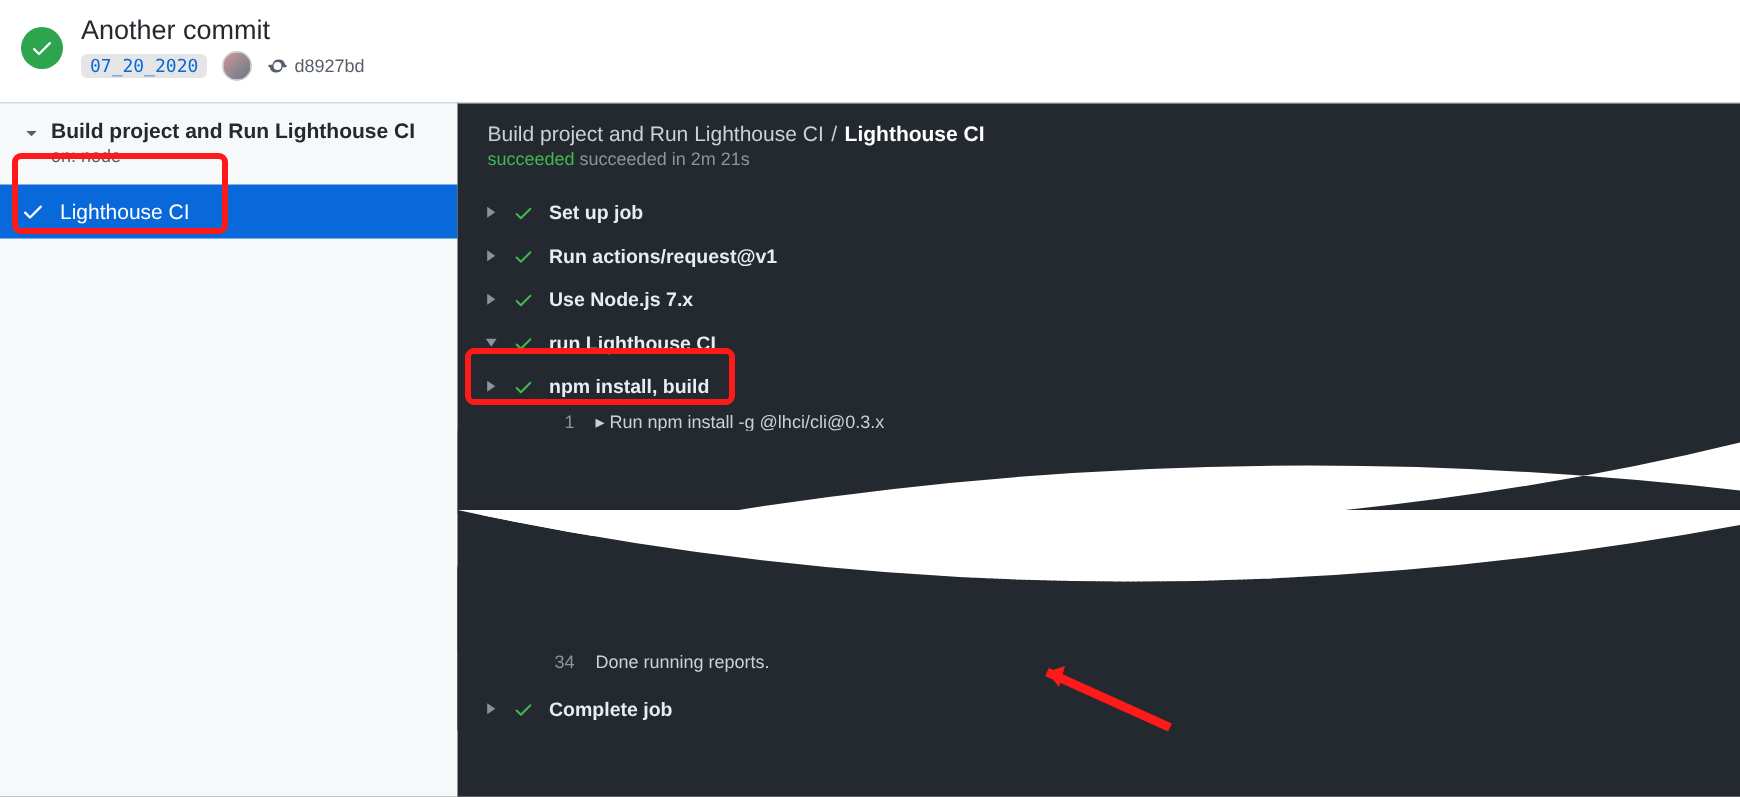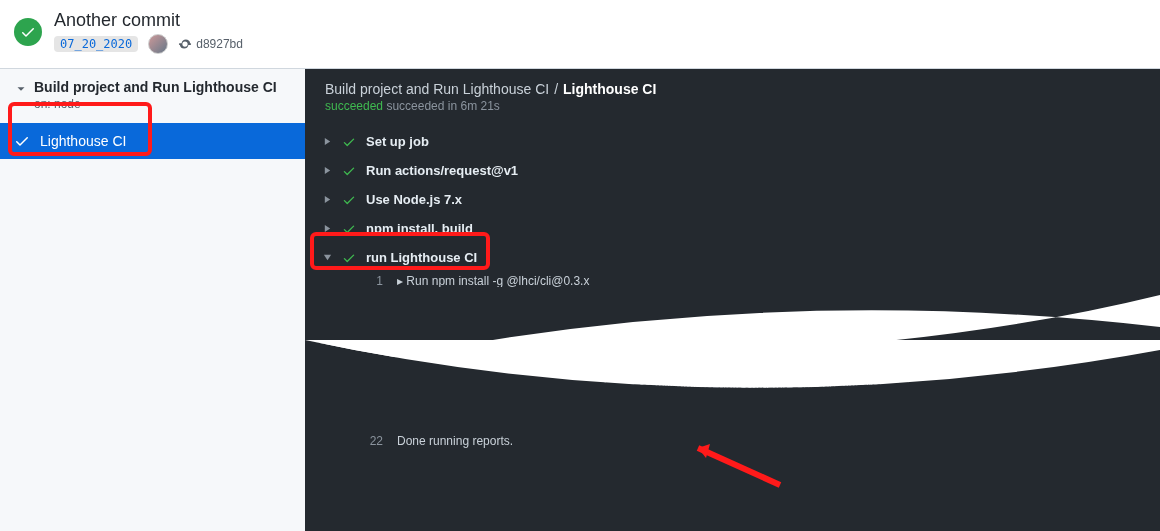--- a/index.html
+++ b/index.html
@@ -102,21 +102,21 @@
   <div class="main">
     <div class="crumb">
       <span>Build project and Run Lighthouse CI</span>
       <span>/</span>
       <span class="strong">Lighthouse CI</span>
     </div>
     <div class="succ">
       <span class="green">succeeded</span>
       <span>succeeded</span>
       <span>in</span>
-      <span>6m 21s</span>
+      <span>2m 21s</span>
     </div>
 
     <div class="steps" id="steps-container">
         <div class="step-row">
           <svg class="tri" viewBox="0 0 10 10">
             <path fill="currentColor" d="M2 1l6 4-6 4z"></path>
           </svg>
           <svg class="chk-sm" viewBox="0 0 16 16">
             <path fill="currentColor" d="M13.78 4.22a.75.75 0 010 1.06l-7.25 7.25a.75.75 0 01-1.06 0L2.22 9.28a.75.75 0 111.06-1.06L6 10.94l6.72-6.72a.75.75 0 011.06 0z"></path>
           </svg>
@@ -135,35 +135,35 @@
           <svg class="tri" viewBox="0 0 10 10">
             <path fill="currentColor" d="M2 1l6 4-6 4z"></path>
           </svg>
           <svg class="chk-sm" viewBox="0 0 16 16">
             <path fill="currentColor" d="M13.78 4.22a.75.75 0 010 1.06l-7.25 7.25a.75.75 0 01-1.06 0L2.22 9.28a.75.75 0 111.06-1.06L6 10.94l6.72-6.72a.75.75 0 011.06 0z"></path>
           </svg>
           <span class="step-label">Use Node.js 7.x</span>
         </div>
         <div class="step-row">
           <svg class="tri" viewBox="0 0 10 10">
+            <path fill="currentColor" d="M1 2l4 6 4-6z"></path>
+          </svg>
+          <svg class="chk-sm" viewBox="0 0 16 16">
+            <path fill="currentColor" d="M13.78 4.22a.75.75 0 010 1.06l-7.25 7.25a.75.75 0 01-1.06 0L2.22 9.28a.75.75 0 111.06-1.06L6 10.94l6.72-6.72a.75.75 0 011.06 0z"></path>
+          </svg>
+          <span class="step-label">run Lighthouse CI</span>
+        </div>
+        <div class="step-row">
+          <svg class="tri" viewBox="0 0 10 10">
             <path fill="currentColor" d="M2 1l6 4-6 4z"></path>
           </svg>
           <svg class="chk-sm" viewBox="0 0 16 16">
             <path fill="currentColor" d="M13.78 4.22a.75.75 0 010 1.06l-7.25 7.25a.75.75 0 01-1.06 0L2.22 9.28a.75.75 0 111.06-1.06L6 10.94l6.72-6.72a.75.75 0 011.06 0z"></path>
           </svg>
           <span class="step-label">npm install, build</span>
-        </div>
-        <div class="step-row">
-          <svg class="tri" viewBox="0 0 10 10">
-            <path fill="currentColor" d="M1 2l4 6 4-6z"></path>
-          </svg>
-          <svg class="chk-sm" viewBox="0 0 16 16">
-            <path fill="currentColor" d="M13.78 4.22a.75.75 0 010 1.06l-7.25 7.25a.75.75 0 01-1.06 0L2.22 9.28a.75.75 0 111.06-1.06L6 10.94l6.72-6.72a.75.75 0 011.06 0z"></path>
-          </svg>
-          <span class="step-label">run Lighthouse CI</span>
         </div>
         <div class="log">
           <div class="log-line"><span class="ln">1</span><span class="lt">▸ Run npm install -g @lhci/cli@0.3.x</span></div>
           <div class="log-line"><span class="ln">5</span><span class="lt">npm WARN deprecated mkdirp@0.5.1: Legacy versions of mkdirp are no longer supported. Pl</span></div>
           <div class="log-line"><span class="ln">6</span><span class="lt">npm WARN deprecated request@2.88.2: request has been deprecated, see htt</span></div>
           <div class="log-line"><span class="ln">7</span><span class="lt">/opt/hostedtoolcache/node/10.21.0/x64/bin/lhci -&gt; /opt/h</span></div>
           <div class="log-line"><span class="ln">8</span><span class="lt">+ @lhci/cli@0.3.14</span></div>
           <div class="log-line"><span class="ln">9</span><span class="lt">added 30</span></div>
         </div>
       </div>
@@ -175,22 +175,33 @@
       <path d="M0 0 L855 0 L855 8 Q500 95 0 55 Z" fill="#24292f"></path>
       <path d="M0 55 Q500 95 855 8 L855 40 Q420 -10 0 90 Z" fill="#fff"></path>
     </svg>
 </div>
 
 <div class="log2-wrap">
   <div class="log" id="log-bottom">
       <div class="log-line"><span class="ln"></span><span class="lt">Open the report at https://storage.googleapis.com/lighthouse-infrastructure.appspot.com/reports/1595277503036-98903.report.html</span></div>
       <div class="log-line"><span class="ln">29</span><span class="lt">No GitHub token set, skipping.</span></div>
       <div class="log-line"><span class="ln">30</span><span class="lt"></span></div>
-      <div class="log-line"><span class="ln">22</span><span class="lt">Done running reports.</span></div>
-    </div>
+      <div class="log-line"><span class="ln">34</span><span class="lt">Done running reports.</span></div>
+    </div>
+  <div class="steps">
+    <div class="step-row">
+      <svg class="tri" viewBox="0 0 10 10">
+          <path fill="currentColor" d="M2 1l6 4-6 4z"></path>
+        </svg>
+      <svg class="chk-sm" viewBox="0 0 16 16">
+          <path fill="currentColor" d="M13.78 4.22a.75.75 0 010 1.06l-7.25 7.25a.75.75 0 01-1.06 0L2.22 9.28a.75.75 0 111.06-1.06L6 10.94l6.72-6.72a.75.75 0 011.06 0z"></path>
+        </svg>
+      <span class="step-label">Complete job</span>
+    </div>
+  </div>
 </div>
 
 <div class="curl" style="top:340px;">
   <svg viewBox="0 0 855 95" preserveAspectRatio="none">
     <path d="M0 0 Q420 90 855 10 L855 95 L0 95 Z" fill="#24292f"></path>
     <path d="M0 0 Q420 90 855 10 L855 0 Z" fill="#fff"></path>
   </svg>
 </div>
 
 <div class="annot" style="left:8px; top:102px; width:144px; height:54px;"></div>

